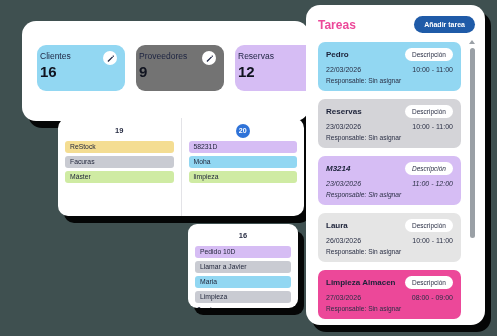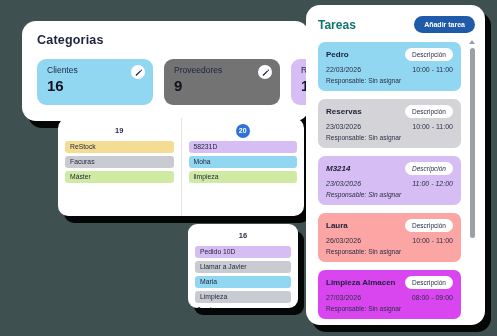--- a/index.html
+++ b/index.html
@@ -23,23 +23,23 @@
     z-index: 2;
   }
   #cat-title {
     font-size: 12.5px; font-weight: bold; color: #1c2340;
     letter-spacing: .2px;
   }
   #cat-cards {
     display: flex; gap: 11px; margin-top: 12px;
   }
   .cat-card {
-    width: 116px; height: 46px;
+    width: 88px; height: 46px;
     border-radius: 9px;
-    padding: 6px 9px 0 10px;
+    padding: 6px 9px 0 3px;
     position: relative;
     flex: 0 0 auto;
   }
   .cat-card .cc-label {
     font-size: 8.5px; color: #1c2340; font-weight: 500;
   }
   .cat-card .cc-value {
     font-size: 15px; font-weight: bold; color: #10131f;
     margin-top: 3px; line-height: 1;
   }
@@ -108,21 +108,21 @@
     box-shadow: 6px 7px 0 rgba(0,0,0,0.92);
     z-index: 5;
     padding: 11px 10px 10px 12px;
     overflow: hidden;
   }
   #tareas-head {
     display: flex; align-items: center; justify-content: space-between;
     margin-bottom: 9px;
   }
   #tareas-title {
-    font-size: 12px; font-weight: bold; color: #0f766e;
+    font-size: 12px; font-weight: bold; color: #ec4899;
   }
   #add-task-btn {
     background: #1f5ba8; color: #ffffff;
     font-size: 7px; font-weight: 600;
     border: none; border-radius: 20px;
     padding: 5px 10px; cursor: pointer;
     font-family: "Liberation Sans", sans-serif;
   }
   #tareas-scroll {
     position: relative;
@@ -168,21 +168,20 @@
     border-right: 3px solid transparent;
     border-bottom: 4px solid #9aa0a6;
   }
 </style>
 </head>
 <body>
 
 <div id="stage">
 
   <div id="cat-panel">
-    <div id="cat-title">Categorias</div>
     <div id="cat-cards">
         <div class="cat-card" style="background: rgb(146, 215, 242);">
           <div class="cc-label">Clientes</div>
           <div class="cc-value">16</div>
           <div class="cc-edit">
             <svg width="9" height="9" viewBox="0 0 12 12">
               <path d="M2 9.4 L8.2 3.2 L9.4 4.4 L3.2 10.6 Z" fill="#1c2340"></path>
               <path d="M8.7 2.7 L9.6 1.8 L10.8 3 L9.9 3.9 Z" fill="#1c2340"></path>
             </svg>
           </div>
@@ -267,32 +266,32 @@
             <div class="tc-row1">
               <div class="tc-name">M3214</div>
               <div class="tc-desc">Descripción</div>
             </div>
             <div class="tc-row2">
               <span>23/03/2026</span>
               <span>11:00 - 12:00</span>
             </div>
             <div class="tc-resp">Responsable: Sin asignar</div>
           </div>
-          <div class="task-card" style="background: #fca5a5;">
+          <div class="task-card" style="background: #e5e5e5;">
             <div class="tc-row1">
               <div class="tc-name">Laura</div>
               <div class="tc-desc">Descripción</div>
             </div>
             <div class="tc-row2">
               <span>26/03/2026</span>
               <span>10:00 - 11:00</span>
             </div>
             <div class="tc-resp">Responsable: Sin asignar</div>
           </div>
-          <div class="task-card" style="background: #d946ef;">
+          <div class="task-card" style="background: #ec4899;">
             <div class="tc-row1">
               <div class="tc-name">Limpieza Almacen</div>
               <div class="tc-desc">Descripción</div>
             </div>
             <div class="tc-row2">
               <span>27/03/2026</span>
               <span>08:00 - 09:00</span>
             </div>
             <div class="tc-resp">Responsable: Sin asignar</div>
           </div>

